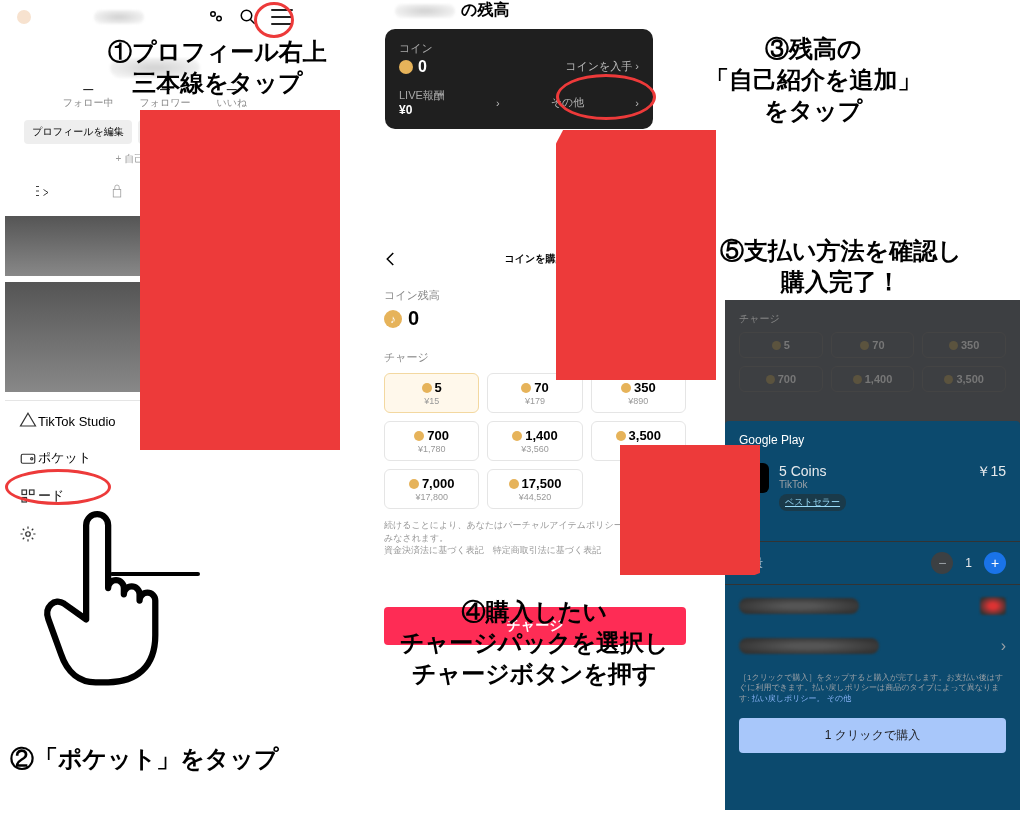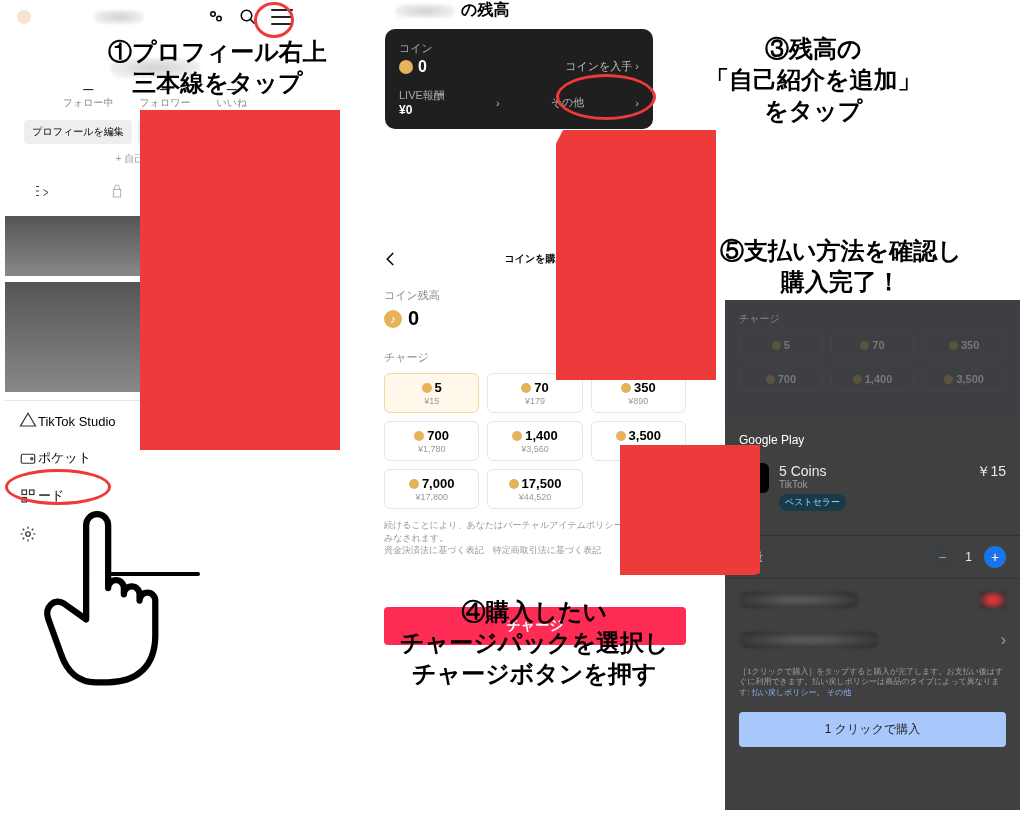--- a/index.html
+++ b/index.html
@@ -94,29 +94,29 @@
   .terms { font-size:9px; color:#999; padding:10px 14px; line-height:1.4; }
   .charge-btn { margin:40px 14px 0; background:#fe2c55; color:#fff; text-align:center; padding:10px; border-radius:4px; font-size:14px; font-weight:600; }
   
   .p4 { left:725px; top:300px; width:295px; height:510px; background:#fff; }
   .p4-dim-top { position:relative; background:rgba(40,42,46,.9); height:162px; }
   .dim-title { color:#888; font-size:10px; padding:12px 14px 6px; }
   .dim-grid { display:grid; grid-template-columns:repeat(3,1fr); gap:8px; padding:0 14px; }
   .dim-pack { border:1px solid #444; border-radius:6px; text-align:center; padding:6px 0; font-size:11px; color:#777; }
   .dim-pack .c { display:flex; align-items:center; justify-content:center; gap:3px; font-weight:600; }
   .dim-pack .dim-dot { width:9px; height:9px; border-radius:50%; background:#5b533e; }
-  .gp-sheet { position:absolute; left:0; right:0; bottom:0; height:389px; background:#404040; color:#e8eaed; border-radius:4px 4px 0 0; }
+  .gp-sheet { position:absolute; left:0; right:0; bottom:0; height:389px; background:#0c4a6e; color:#e8eaed; border-radius:4px 4px 0 0; }
   .gp-hdr { font-size:12px; padding:12px 14px 8px; color:#fff; }
   .gp-item { display:flex; align-items:flex-start; padding:8px 14px; gap:10px; }
   .tiktok-logo { width:30px; height:30px; border-radius:6px; background:#000; display:flex; align-items:center; justify-content:center; color:#fff; font-size:16px; }
   .gp-name { font-size:14px; font-weight:500; }
   .gp-sub { font-size:10px; color:#9aa0a6; }
-  .bestseller { display:inline-block; background:#1a3a4a; color:#9adcf9; font-size:9px; padding:2px 6px; border-radius:8px; margin-top:4px; }
+  .bestseller { display:inline-block; background:#1a3a4a; color:#9adcf9; font-size:9px; padding:2px 6px; border-radius:8px; margin-top:4px;text-decoration:underline; }
   .gp-price { margin-left:auto; font-size:14px; }
-  .qty-row { display:flex; align-items:center; justify-content:space-between; padding:10px 14px; font-size:12px; border-top:1px solid #333; border-bottom:1px solid #333; margin-top:16px; }
+  .qty-row { display:flex; align-items:center; justify-content:space-between; padding:10px 14px; font-size:12px; border-top:1px solid #333; border-bottom:1px solid #333; margin-top:22px; }
   .qty-ctrl { display:flex; align-items:center; gap:12px; }
   .qty-btn { width:22px; height:22px; border-radius:50%; display:flex; align-items:center; justify-content:center; font-size:14px; }
   .qty-minus { background:#3c4043; color:#9aa0a6; }
   .qty-plus { background:#1a73e8; color:#fff; }
   .pay-row { padding:12px 14px; display:flex; align-items:center; gap:10px; }
   .blur-line { width:120px; height:16px; border-radius:10px; background:radial-gradient(ellipse,#555 20%,#333 80%); filter:blur(1px);}
   .acct-row { padding:10px 14px; display:flex; align-items:center; gap:10px; justify-content:space-between; }
   .chev { font-size:16px; color:#9aa0a6; }
   .fine-print { font-size:8px; color:#9aa0a6; padding:8px 14px; line-height:1.3; }
   .fine-print .link { color:#8ab4f8; }
@@ -124,20 +124,21 @@
   
   .arrow { position:absolute; z-index:12; }
 </style>
 </head>
 <body>
 
 <div class="container">
 
   <div class="annotation" style="left:108px; top:36px;">①プロフィール右上
 三本線をタップ</div>
+  <div class="annotation" style="left:10px; top:743px; text-align:left;">②「ポケット」をタップ</div>
   <div class="annotation" style="left:705px; top:33px;">③残高の
 「自己紹介を追加」
 をタップ</div>
   <div class="annotation" style="left:400px; top:596px;">④購入したい
 チャージパックを選択し
 チャージボタンを押す</div>
   <div class="annotation" style="left:720px; top:235px;">⑤支払い方法を確認し
 購入完了！</div>
 
   <div class="red-circle" style="left:254px; top:2px; width:40px; height:36px;"></div>

